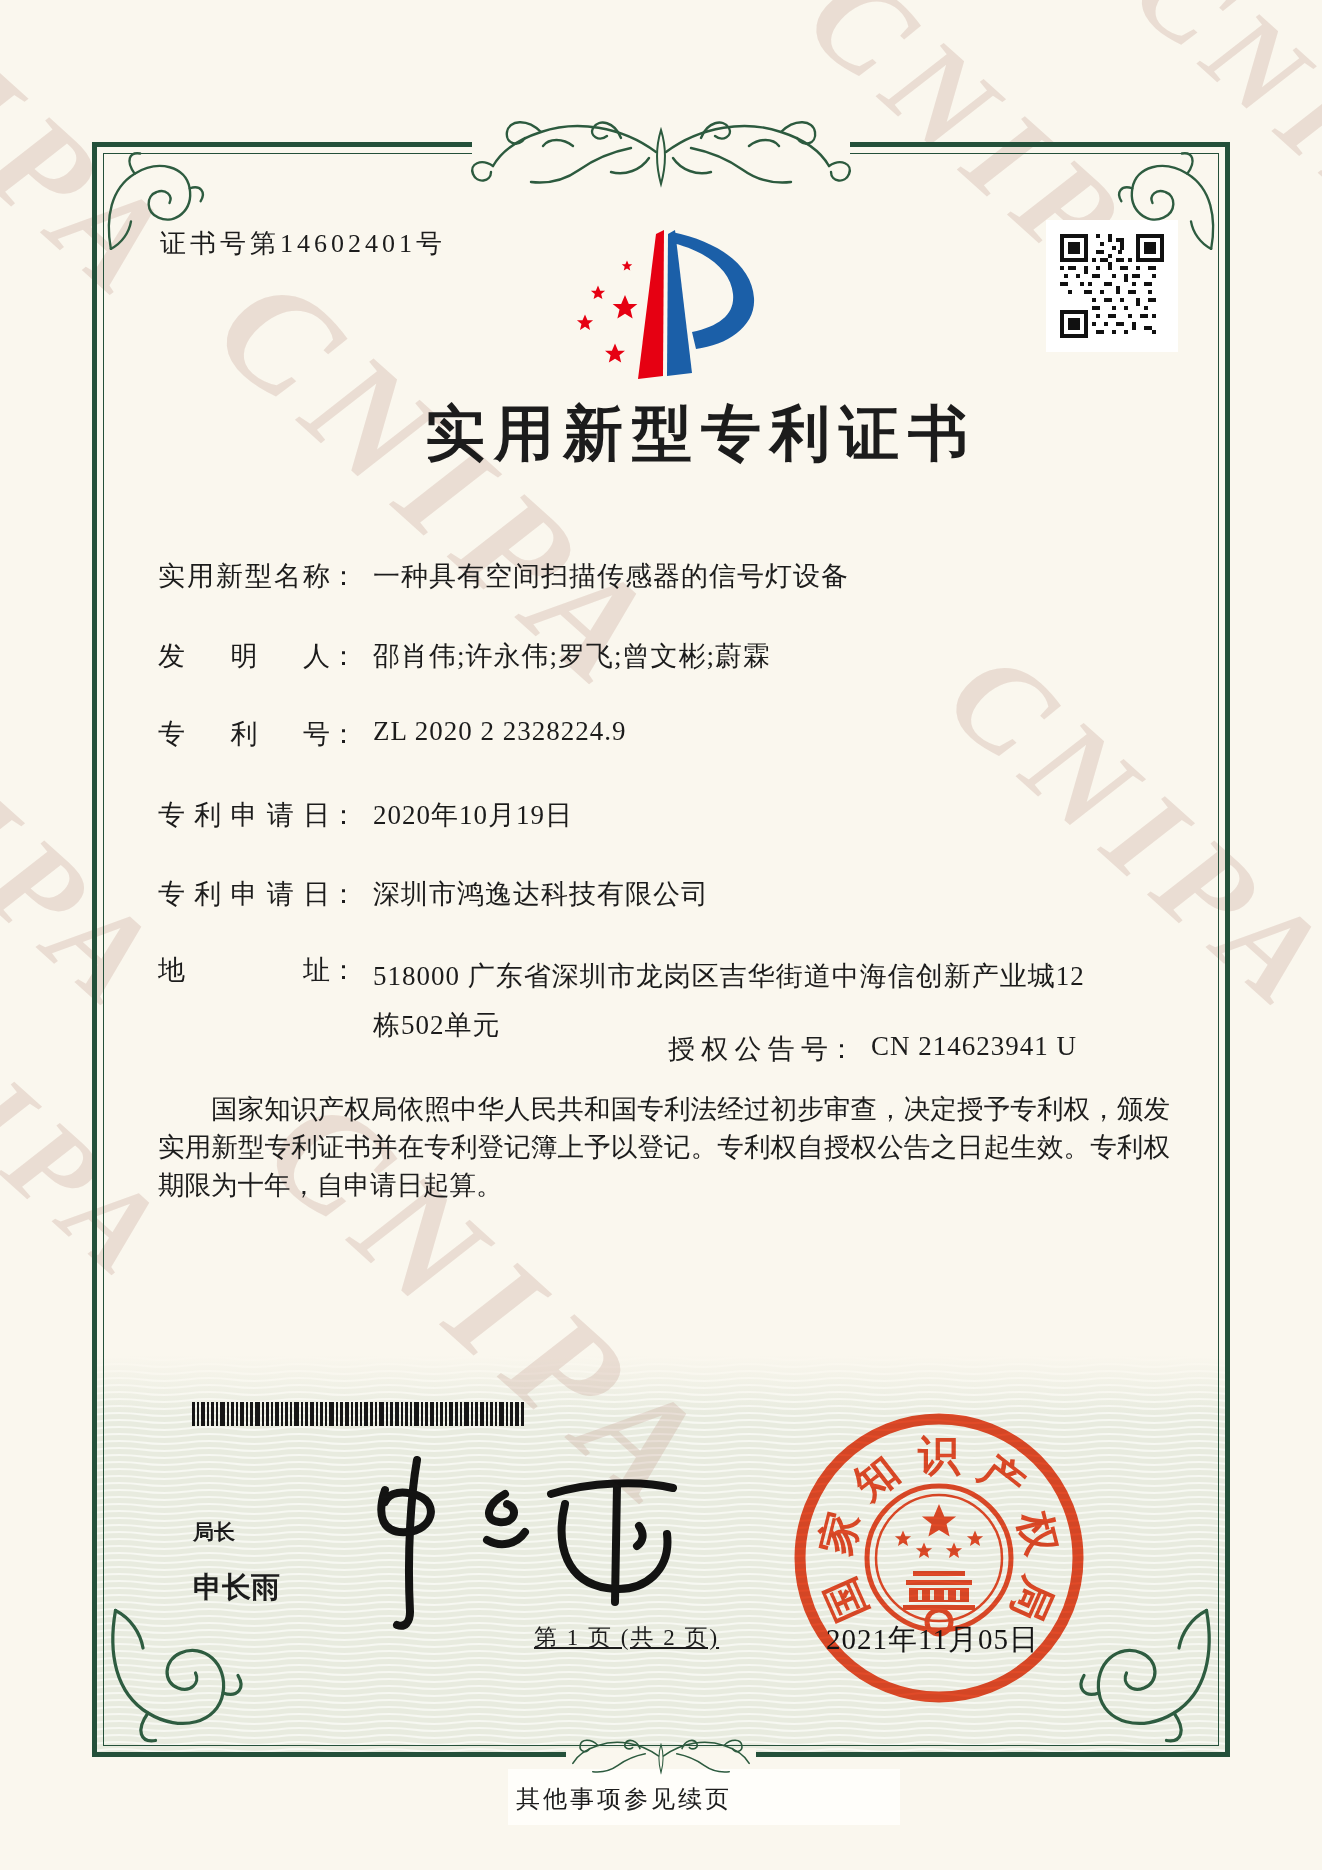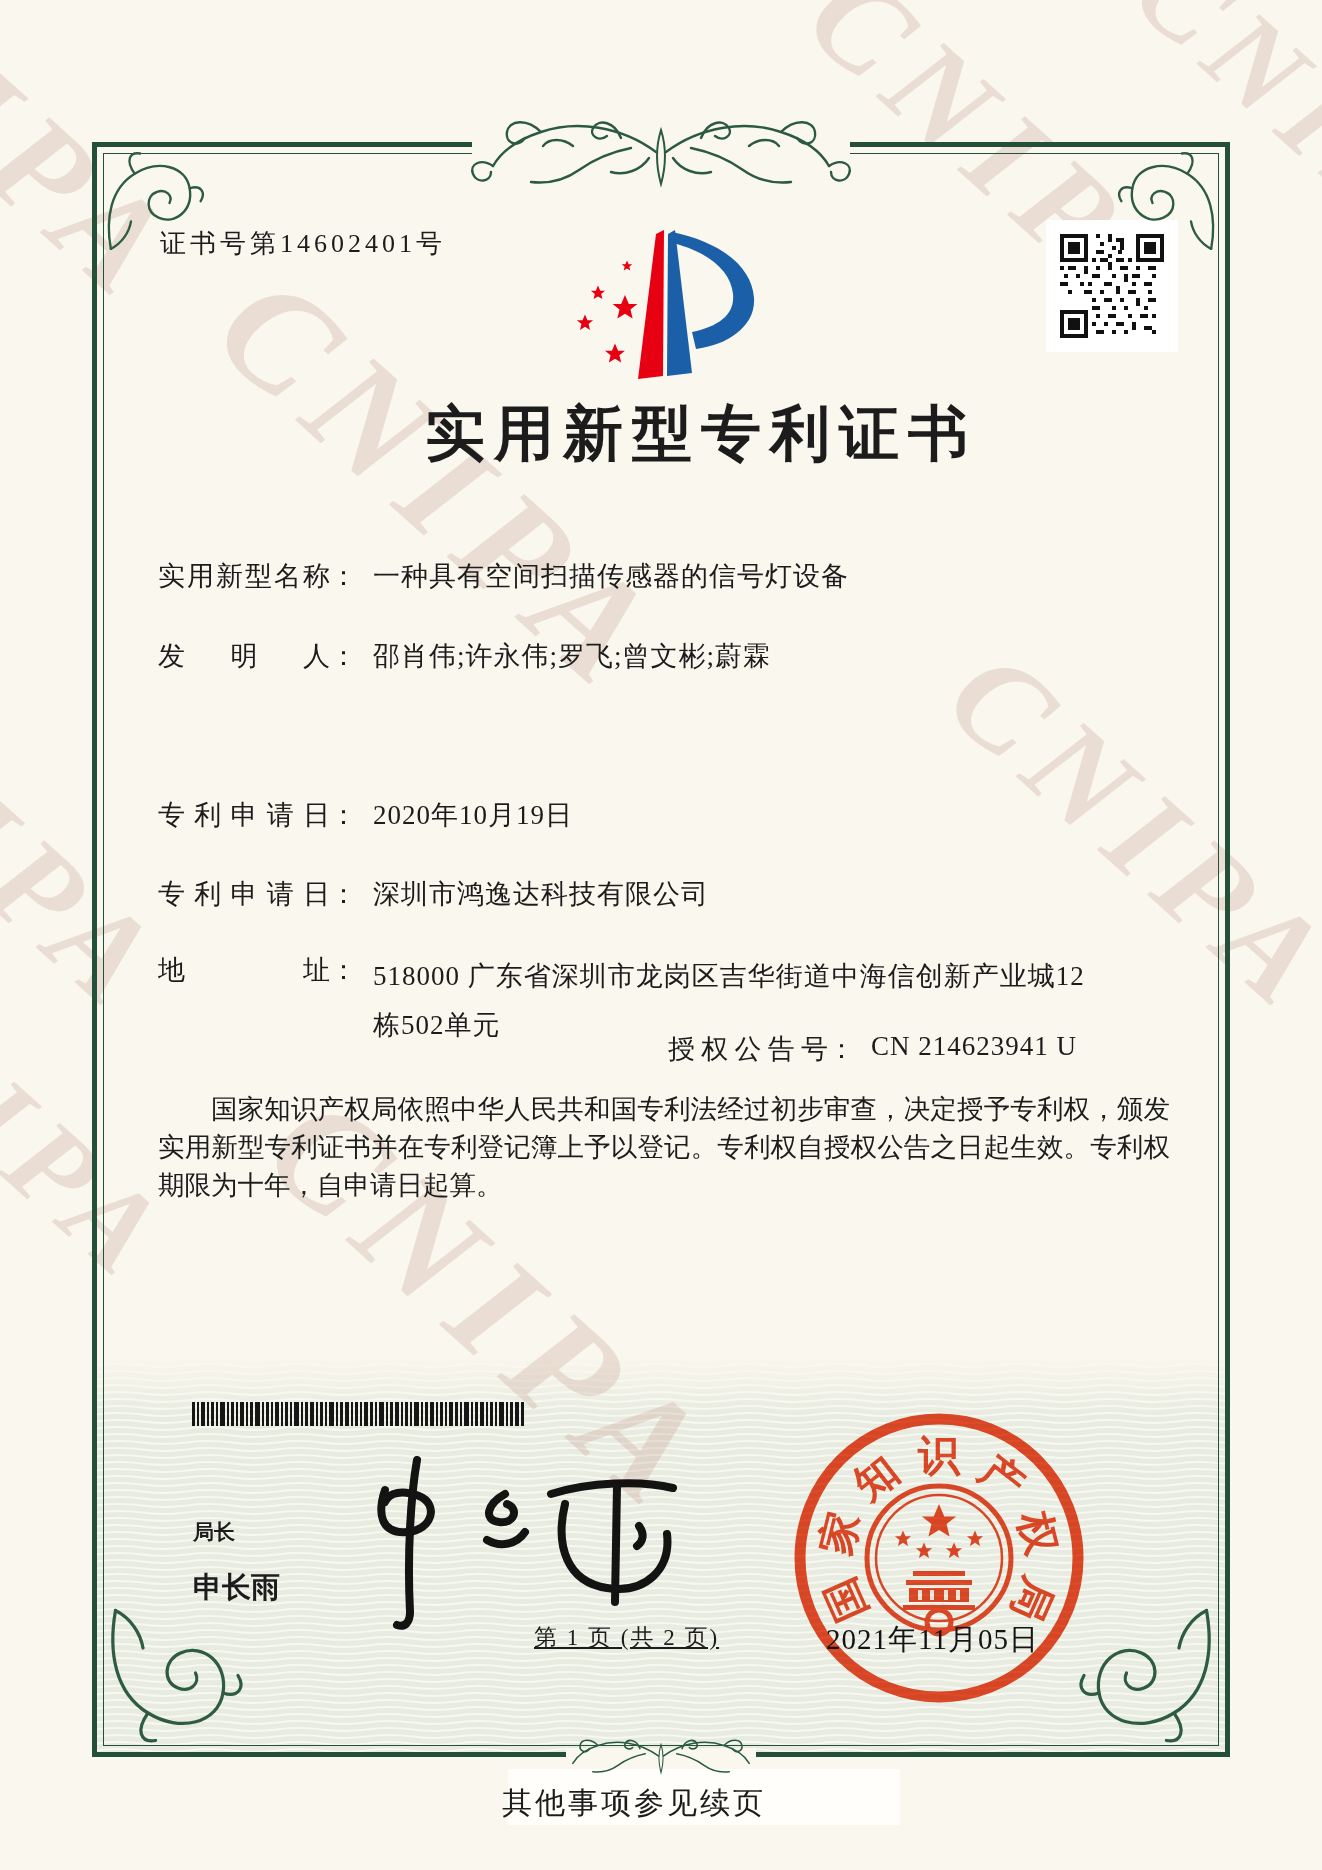--- a/index.html
+++ b/index.html
@@ -51,21 +51,21 @@
     font-family:"Liberation Sans","DejaVu Sans",sans-serif; font-weight:bold;}
   .officer-name{position:absolute; left:193px; top:1568px; font-size:29px; z-index:2;
     font-family:"Liberation Sans","DejaVu Sans",sans-serif; font-weight:bold;}
   .signature{position:absolute; left:355px; top:1442px; z-index:4; mix-blend-mode:multiply;}
   .seal{position:absolute; left:787px; top:1406px; z-index:3; mix-blend-mode:multiply; opacity:.92;}
   .sealtext{font-size:42px; font-weight:bold; fill:#e83c17; font-family:"Liberation Serif",serif;}
   .sealdate{position:absolute; left:826px; top:1620px; font-size:29px; letter-spacing:1px;
     color:#141414; z-index:5;}
   .pagefoot{position:absolute; left:534px; top:1622px; font-size:23px; letter-spacing:2px; z-index:2;text-decoration:underline;}
   .notebox{position:absolute; left:508px; top:1769px; width:392px; height:56px; background:#fffefa; z-index:2;}
-  .note{position:absolute; left:502px; top:1783px; font-size:30px; letter-spacing:3px; z-index:3;}
+  .note{position:absolute; left:516px; top:1783px; font-size:24px; letter-spacing:3px; z-index:3;}
   svg{display:block;}
 </style>
 </head>
 <body>
 
 <div class="page">
 
   <svg class="waveband" width="1128" height="399">
     <defs>
       <pattern id="wv" width="90" height="7" patternUnits="userSpaceOnUse">
@@ -169,20 +169,23 @@
     </svg>
   </div>
 
   <div class="title">实用新型专利证书</div>
 
   <div class="frow" style="top:558px;">
     <span class="flabel">实用新型名称</span><span class="fcolon">：</span><span class="fvalue">一种具有空间扫描传感器的信号灯设备</span>
   </div>
   <div class="frow" style="top:638px;">
     <span class="flabel">发明人</span><span class="fcolon">：</span><span class="fvalue">邵肖伟;许永伟;罗飞;曾文彬;蔚霖</span>
+  </div>
+  <div class="frow" style="top:716px;">
+    <span class="flabel">专利号</span><span class="fcolon">：</span><span class="fvalue">ZL 2020 2 2328224.9</span>
   </div>
   <div class="frow" style="top:797px;">
     <span class="flabel">专利申请日</span><span class="fcolon">：</span><span class="fvalue">2020年10月19日</span>
   </div>
   <div class="frow" style="top:876px;">
     <span class="flabel">专利申请日</span><span class="fcolon">：</span><span class="fvalue">深圳市鸿逸达科技有限公司</span>
   </div>
   <div class="frow wrap" style="top:952px;">
     <span class="flabel">地址</span><span class="fcolon">：</span><span class="fvalue">518000 广东省深圳市龙岗区吉华街道中海信创新产业城12栋502单元</span>
   </div>

